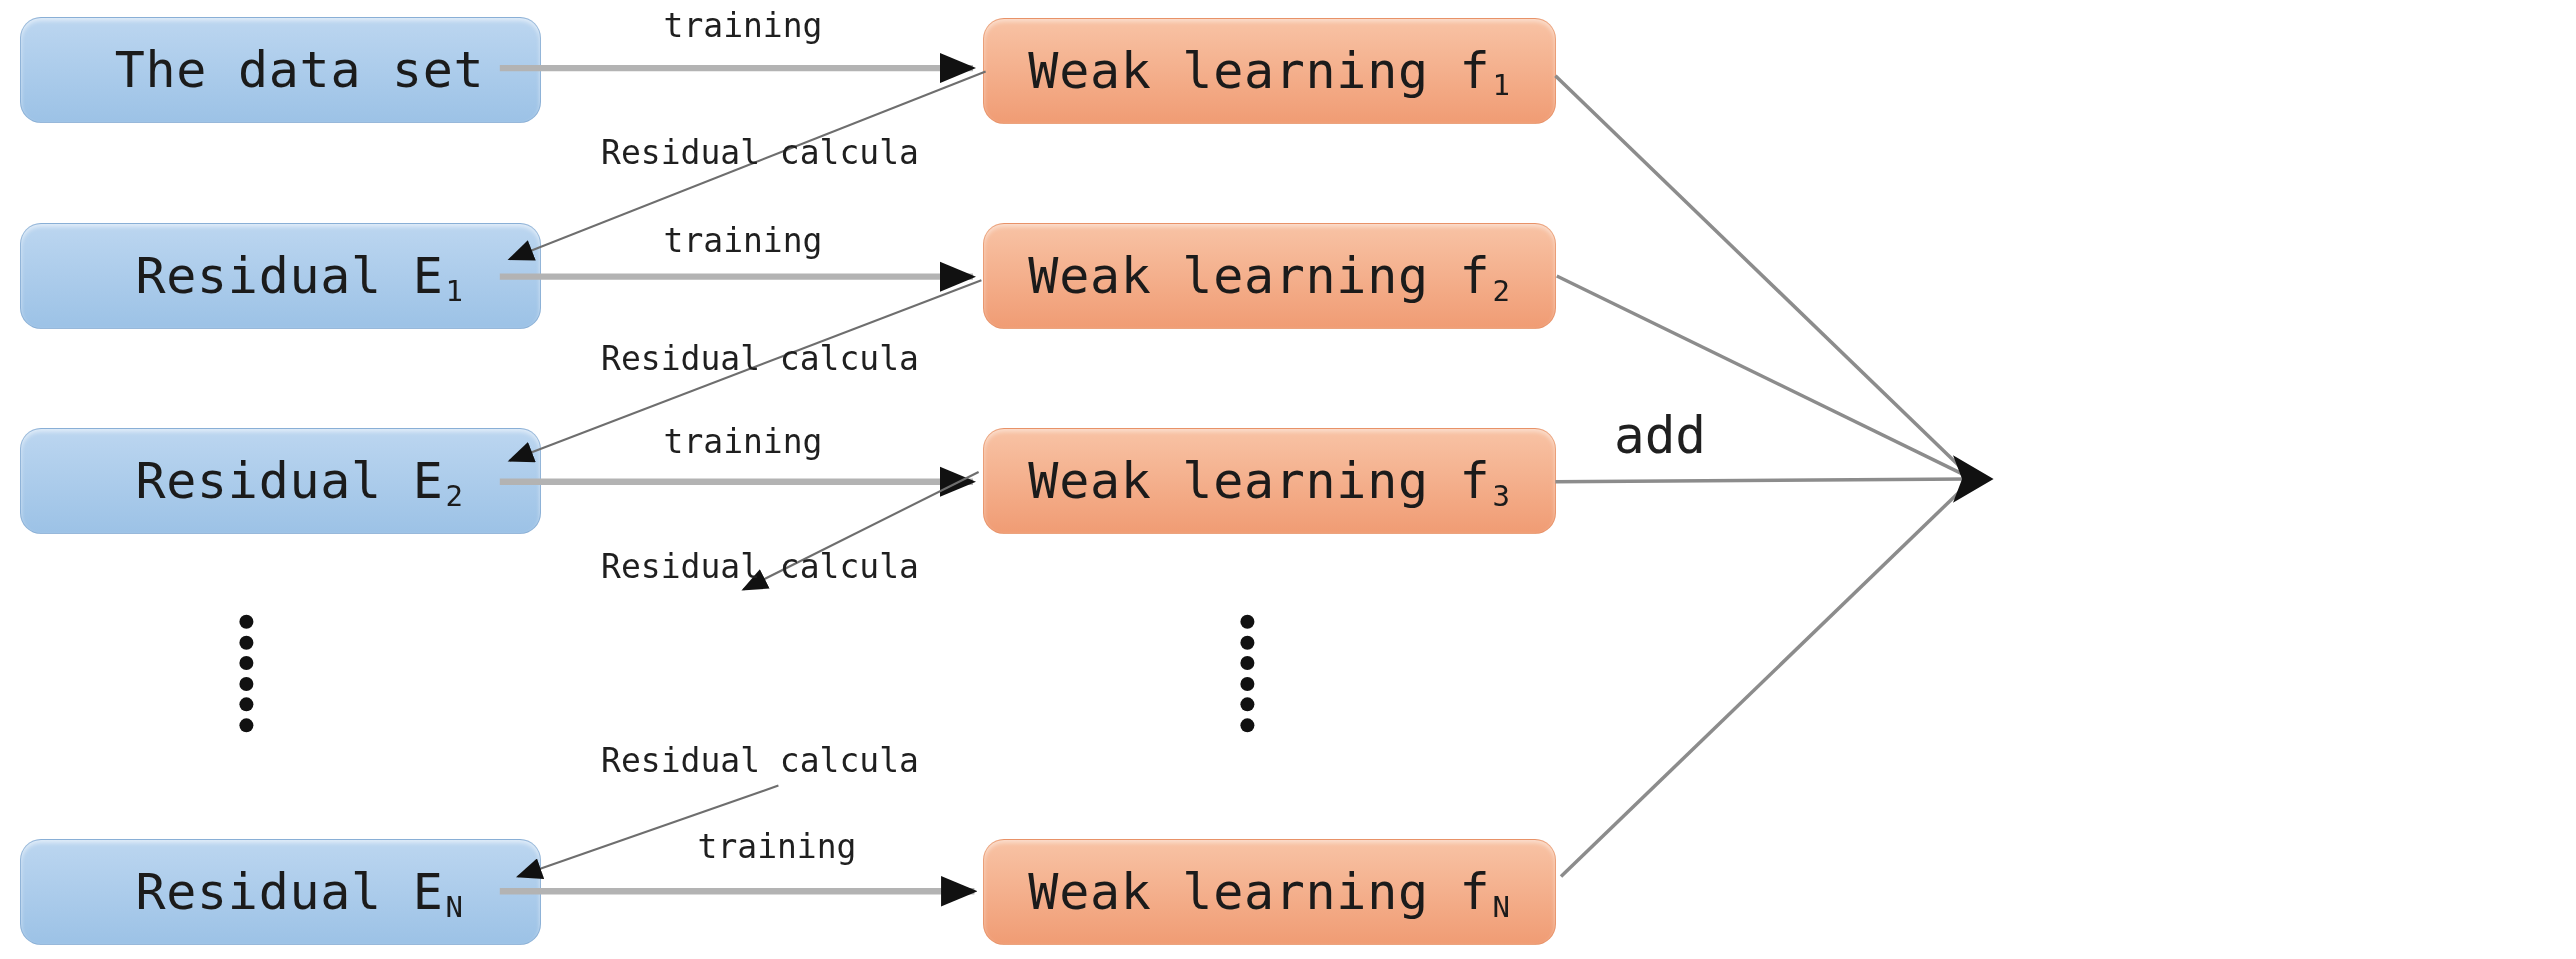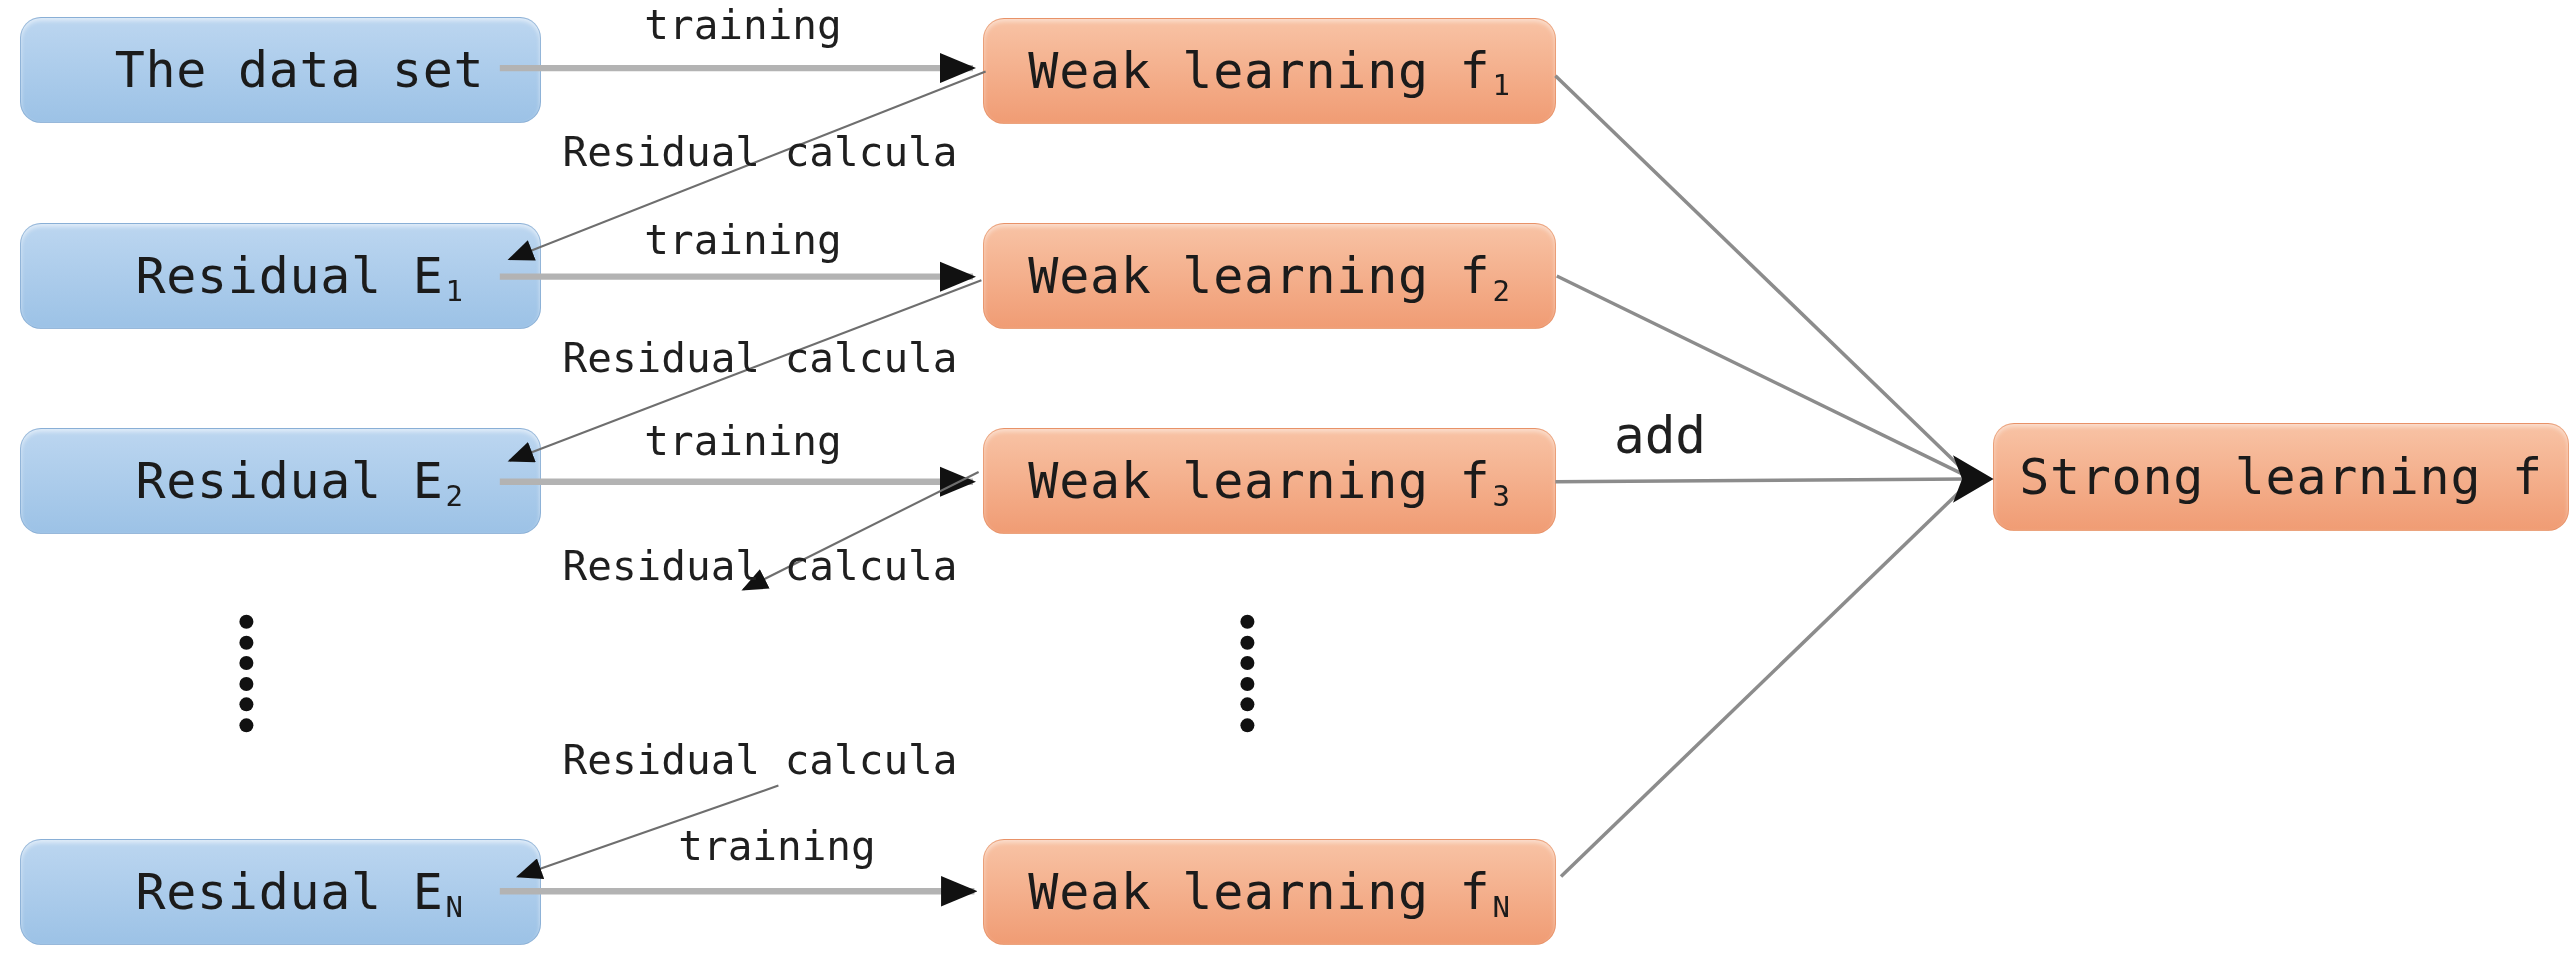--- a/index.html
+++ b/index.html
@@ -39,21 +39,21 @@
     box-shadow: inset 0 2.8px 4.2px rgba(255,255,255,0.45);
   }
   .sub {
     font-size: 29px;
     transform: translateY(15.4px);
     margin-left: 2.1px;
   }
   .edge-label {
     position: absolute;
     transform: translate(-50%, -50%);
-    font-size: 41px;
+    font-size: 33px;
     line-height: 1;
     white-space: nowrap;
     color: #1f1f1f;
     z-index: 3;
   }
   .edge-label.small { font-size: 51px; }
   #connector-layer {
     position: absolute;
     left: 0; top: 0;
     width: 2576px; height: 960px;
@@ -141,23 +141,20 @@
   </div>
   <div class="box learner-box" style="left:983px; top:428px; width:571px; height:104px">
     <span>Weak learning f</span>
       <span class="sub">3</span>
   </div>
   <div class="box learner-box" style="left:983px; top:839px; width:571px; height:104px">
     <span>Weak learning f</span>
       <span class="sub">N</span>
   </div>
 
-  <div class="box learner-box" style="left:1993px; top:423px; width:574px; height:106px">
-    <span>Strong learning f</span>
-  </div>
 
   <div class="edge-label" style="left:743px; top:25px">training</div>
   <div class="edge-label" style="left:743px; top:240px">training</div>
   <div class="edge-label" style="left:743px; top:441px">training</div>
   <div class="edge-label" style="left:777px; top:846px">training</div>
 
   <div class="edge-label" style="left:760px; top:152px">Residual calcula</div>
   <div class="edge-label" style="left:760px; top:358px">Residual calcula</div>
   <div class="edge-label" style="left:760px; top:566px">Residual calcula</div>
   <div class="edge-label" style="left:760px; top:760px">Residual calcula</div>

